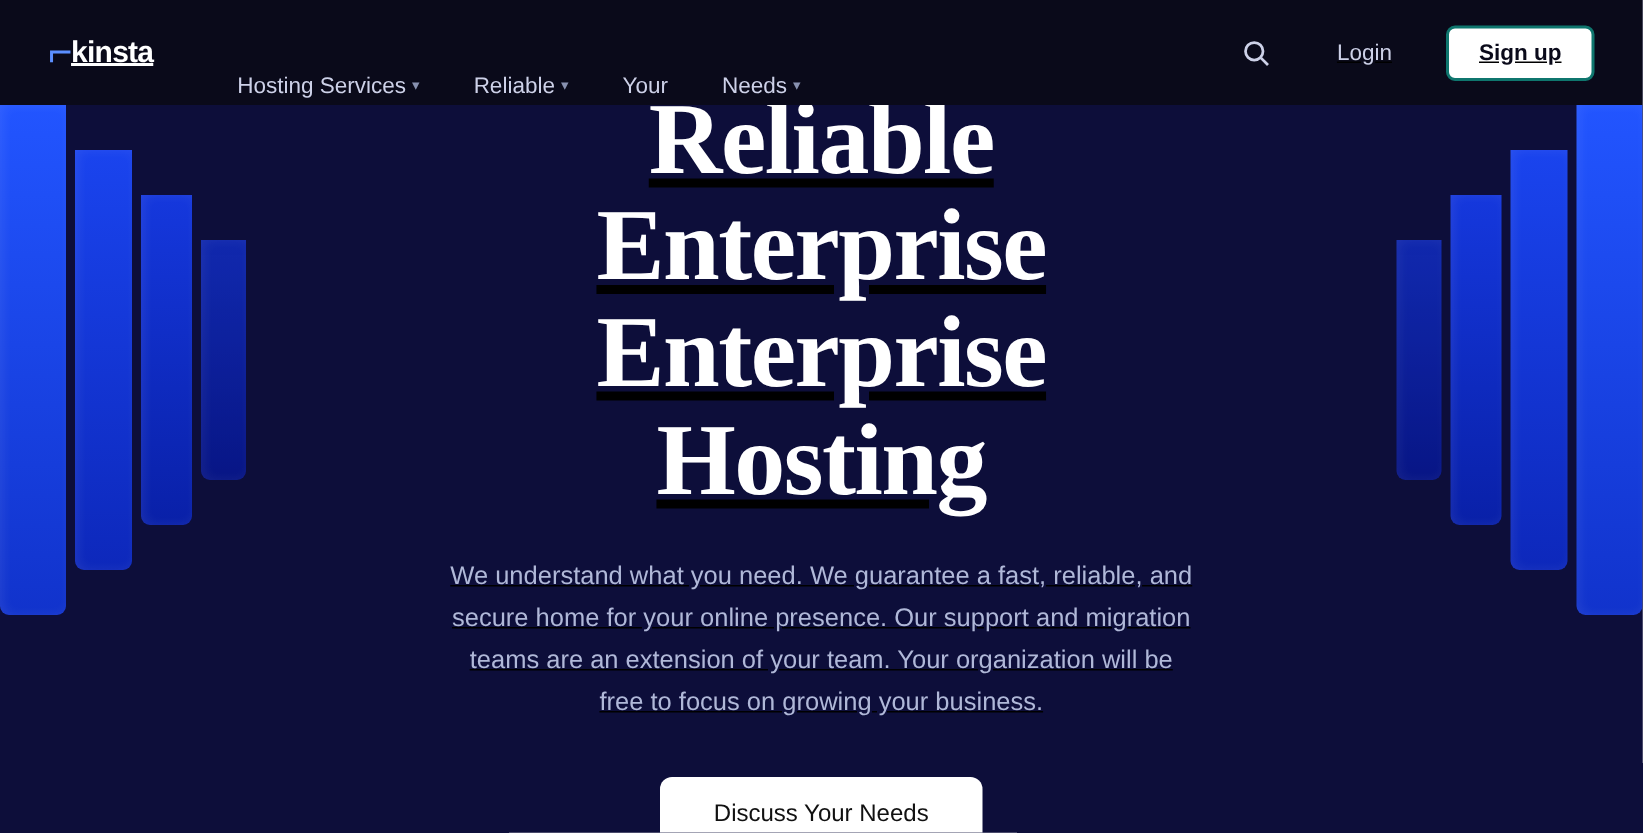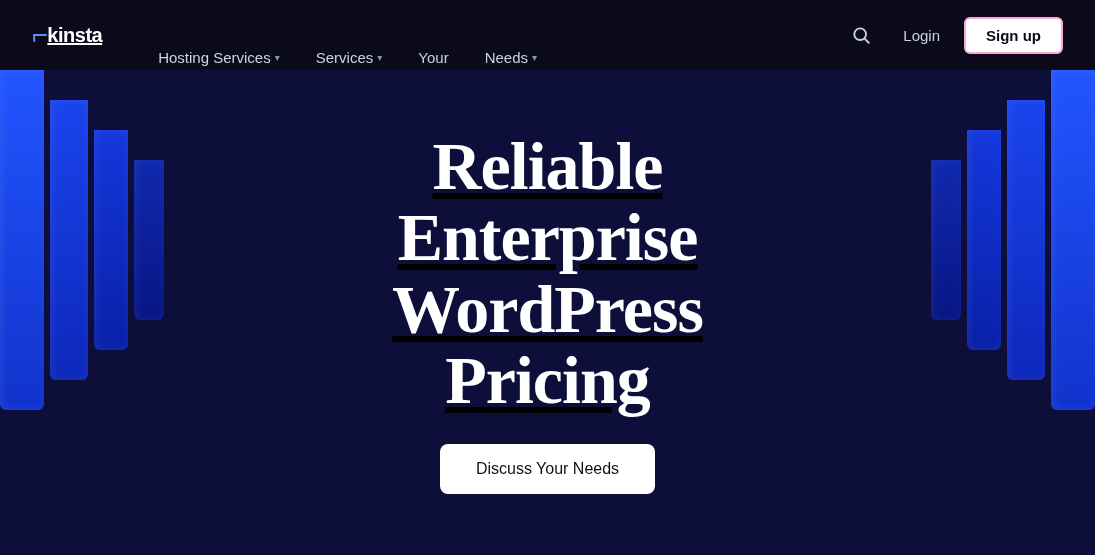--- a/index.html
+++ b/index.html
@@ -18,32 +18,32 @@
       letter-spacing: -1px; margin-right: 40px;
       display: flex; align-items: center; gap: 0;
     }
     nav .nav-links { display: flex; align-items: center; gap: 4px; flex: 1; }
     nav .nav-link {
       color: #cdd1e8; font-size: 15px; padding: 8px 16px;
       cursor: pointer; border-radius: 4px; white-space: nowrap;
       display: flex; align-items: center; gap: 4px; margin-top: 44px;
     }
     .chevron { font-size: 10px; color: #8891b0; }
-    .nav-right { display: flex; align-items: center; gap: 12px; margin-left: auto; }
+    .nav-right { display: flex; align-items: center; gap: 24px; margin-left: auto; text-decoration: underline; }
     .search-btn {
       background: none; border: none; cursor: pointer;
       color: #cdd1e8; font-size: 20px; padding: 8px;
       display: flex; align-items: center;
     }
     .login-btn {
       background: none; border: none; cursor: pointer;
       color: #cdd1e8; font-size: 15px; padding: 8px 12px;
     }
     .signup-btn {
-      background: #fff; border: 2px solid #f9a8d4; border-radius: 6px;
+      background: #fff; border: 2px solid #0f766e; border-radius: 6px;
       cursor: pointer; color: #0a0a1a; font-size: 15px; font-weight: 600;
       padding: 8px 20px; white-space: nowrap;
     }
 
     
     .hero {
       position: relative;
       width: 1095px; height: 485px;
       background: #0d0e3a;
       display: flex; flex-direction: column;
@@ -105,21 +105,21 @@
     <span style="color:#5b8fff;font-size:28px;line-height:1;">⌐</span>
     <span style="font-size:20px;font-weight:800;letter-spacing:-0.5px;text-transform:lowercase;text-decoration:underline;">kinsta</span>
   </div>
 
   <div class="nav-links">
     <div class="nav-link">
       <span>Hosting Services</span>
       <span class="chevron">▾</span>
     </div>
     <div class="nav-link">
-      <span>Services</span>
+      <span>Reliable</span>
       <span class="chevron">▾</span>
     </div>
     <div class="nav-link">
       <span>Your</span>
     </div>
     <div class="nav-link">
       <span>Needs</span>
       <span class="chevron">▾</span>
     </div>
   </div>
@@ -148,17 +148,18 @@
   <div class="cols-right">
     <div class="col-block" style="height:340px;width:44px;background:linear-gradient(180deg,#2255ff 0%,#1133cc 100%);"></div>
     <div class="col-block" style="height:280px;margin-top:30px;width:38px;background:linear-gradient(180deg,#1a44ee 0%,#0d28bb 100%);"></div>
     <div class="col-block" style="height:220px;margin-top:60px;width:34px;background:linear-gradient(180deg,#1538dd 0%,#0920a8 100%);"></div>
     <div class="col-block" style="height:160px;margin-top:90px;width:30px;background:linear-gradient(180deg,#1230cc 0%,#071899 100%);opacity:0.8"></div>
   </div>
 
   <div class="hero-content">
     <h1 class="hero-title">
       <span>Reliable Enterprise</span><br>
-      <span>WordPress Pricing</span>
+      <span>Enterprise Hosting</span>
     </h1>
+    <p class="hero-subtitle">We understand what you need. We guarantee a fast, reliable, and secure home for your online presence. Our support and migration teams are an extension of your team. Your organization will be free to focus on growing your business.</p>
     <button class="cta-btn">Discuss Your Needs</button>
   </div>
 </div>
 
 </body></html>

